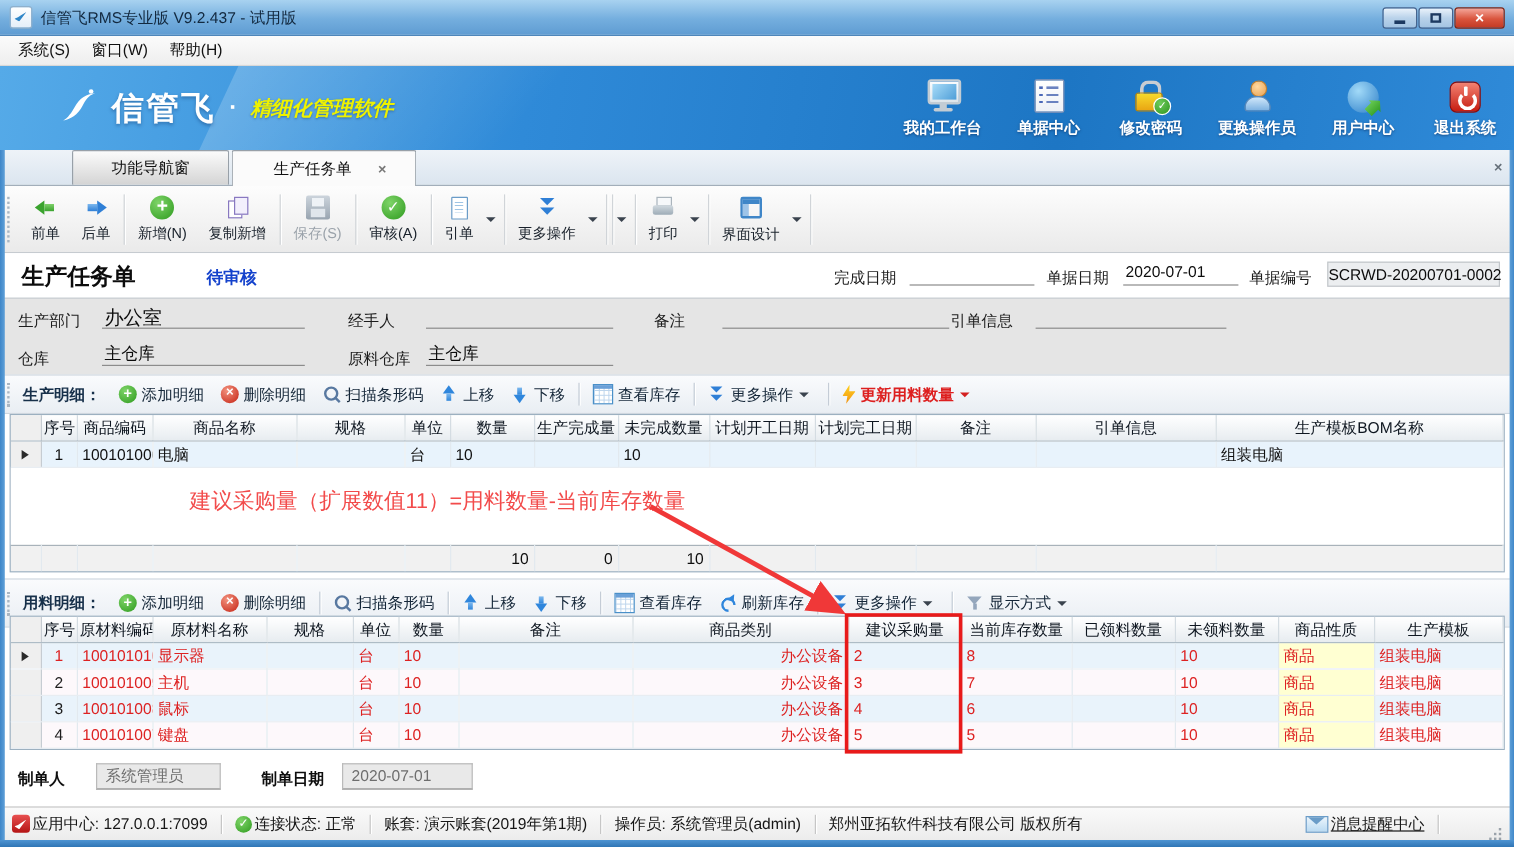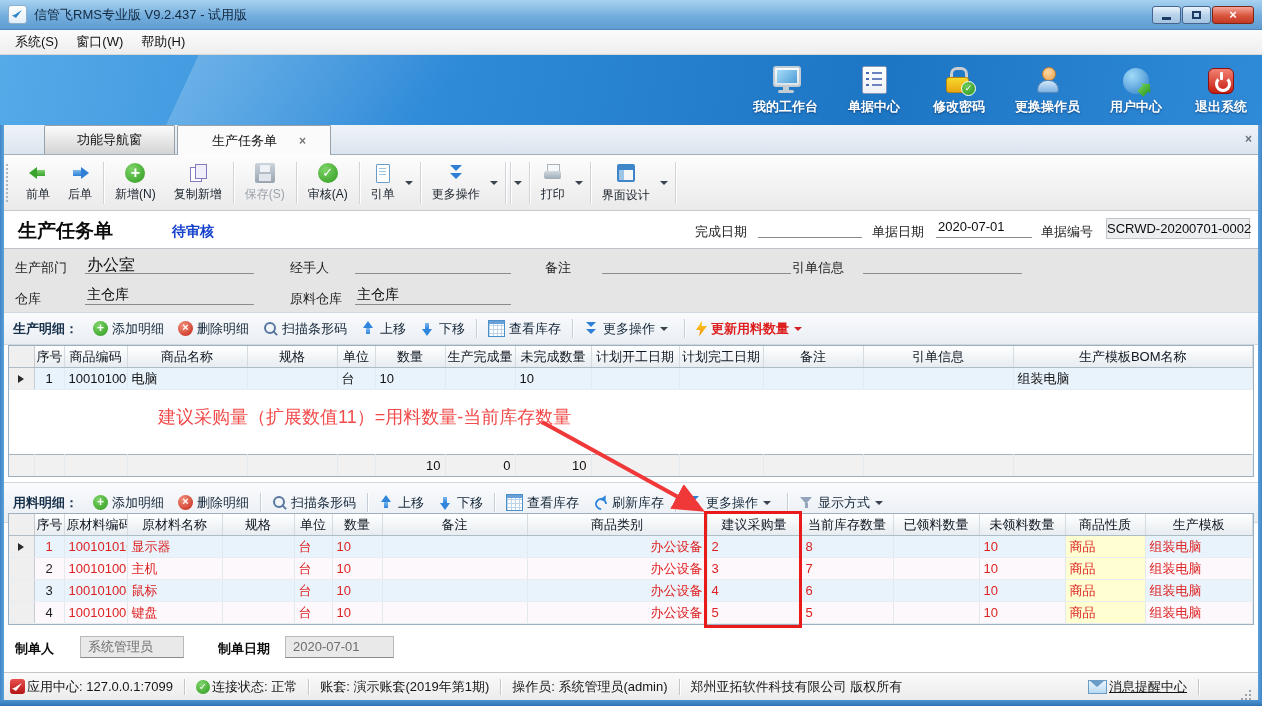--- a/index.html
+++ b/index.html
@@ -58,21 +58,21 @@
   .b-person::after{content:"";position:absolute;left:2px;top:13px;width:22px;height:13px;background:linear-gradient(#d2e8fa,#7db2e2);border:1px solid #5a88b8;border-radius:10px 10px 3px 3px;box-sizing:border-box}
   .b-globe{width:26px;height:26px;position:relative}
   .b-globe::before{content:"";position:absolute;inset:0;background:radial-gradient(circle at 35% 30%,#a2daf8,#2e7fc8);border-radius:50%}
   .b-globe::after{content:"";position:absolute;right:-3px;bottom:-2px;width:14px;height:14px;background:linear-gradient(#6fd05a,#2f9a20);
                   clip-path:polygon(0 80%,55% 80%,55% 100%,100% 50%,55% 0,55% 20%,0 20%);transform:rotate(-45deg)}
   .b-power{width:26px;height:26px;background:linear-gradient(#f28272,#c61c10);border-radius:6px;border:1px solid #8a0f0f;position:relative;box-sizing:border-box}
   .b-power::before{content:"";position:absolute;left:6px;top:7px;width:10px;height:10px;border:3px solid #fff;border-radius:50%;border-top-color:transparent}
   .b-power::after{content:"";position:absolute;left:11px;top:3px;width:3px;height:8px;background:#fff;border-radius:1px}
 
   
-  .tabstrip{top:125px;height:30px;background:linear-gradient(#eef3f8,#dbe5ef);border-bottom:1px solid #a2aeba;box-sizing:border-box;display:flex;align-items:flex-end;padding-left:44px}
+  .tabstrip{top:125px;height:30px;background:linear-gradient(#eef3f8,#dbe5ef);border-bottom:1px solid #a2aeba;box-sizing:border-box;display:flex;align-items:flex-end;padding-left:60px}
   .tab{height:28px;line-height:28px;padding:0 32px;border:1px solid #98a0a8;border-bottom:none;border-radius:2px 2px 0 0;
        background:linear-gradient(#fbfbfb,#d4d4d4);color:#111;margin-right:2px;white-space:nowrap}
   .tab.active{background:#fbfbfb;position:relative;z-index:2;margin-bottom:-1px;height:29px;padding:0 24px 0 34px;display:flex;align-items:center}
   .tab-close{margin-left:22px;color:#777;font-size:12px;line-height:12px}
   .tab-close::after{content:"×";font-weight:bold}
   .strip-close{position:absolute;right:10px;top:7px;color:#66707a;font-size:12px}
   .strip-close::after{content:"×";font-weight:bold}
 
   
   .toolbar{top:155px;height:56px;background:linear-gradient(#fdfdfd,#eaeaea);border-bottom:1px solid #c6cbd0;box-sizing:border-box;
@@ -124,21 +124,21 @@
   .doc-status{position:absolute;left:172px;top:12px;font-size:14px;font-weight:bold;color:#1442cc}
   .flabel{position:absolute;font-size:13px;color:#1c1c1c;white-space:nowrap}
   .u-input{position:absolute;border-bottom:1px solid #8c8c8c;height:18px;font-size:13px;color:#0c0c0c;white-space:nowrap;padding:0 2px}
   .boxval{position:absolute;height:19px;line-height:19px;background:#eceef0;border:1px solid #c2c6ca;font-size:13px;color:#0c0c0c;text-align:center;white-space:nowrap}
 
   
   .fields{top:249px;height:63px;background:#e5e5e5}
 
   
   .strip{display:flex;align-items:center;background:linear-gradient(#fafbfd,#e9eef3);border-top:1px solid #cfd7df;border-bottom:1px solid #cfd7df;
-         box-sizing:border-box;font-size:13px}
+         box-sizing:border-box;padding-left:6px;font-size:13px}
   .strip1{top:312px;height:33px}
   .strip2{top:482px;height:41px}
   .strip-label{font-weight:bold;color:#17304a;margin-right:8px;white-space:nowrap}
   .sbtn{display:flex;align-items:center;gap:4px;padding:0 7px;color:#142638;white-space:nowrap}
   .sbtn.red{color:#dd1f1f;font-weight:bold}
   .ssep2{width:1px;height:19px;background:#c4ccd6;box-shadow:1px 0 0 #fff;margin:0 4px;flex:none}
   .grip-s{width:4px;height:20px;border-left:2px dotted #aab6c2;margin-right:7px;flex:none}
 
   
   .si{width:15px;height:15px;position:relative;flex:none}
@@ -236,20 +236,29 @@
   </div>
 </div>
 
 <div class="band menubar">
   <span class="menu-item">系统(S)</span>
   <span class="menu-item">窗口(W)</span>
   <span class="menu-item">帮助(H)</span>
 </div>
 
 <div class="band banner">
+  <div class="banner-logo">
+    <svg width="38" height="38" viewBox="0 0 40 40">
+      <path d="M7 31 C13 30 20 26 24 18 C26.5 13 29 9 35 7 C27 7.5 21 12 17.5 18.5 C14.5 24 11 29 7 31 Z" fill="#ffffff"></path>
+      <circle cx="31.5" cy="5.5" r="2" fill="#ffffff"></circle>
+    </svg>
+    <span class="logo-name">信管飞</span>
+    <span class="logo-dot">·</span>
+    <span class="logo-slogan">精细化管理软件</span>
+  </div>
   <div class="banner-nav">
     <div class="bnav">
       <div class="bic">
           <div class="b-monitor">
             <div class="scr"></div>
             <div class="stand"></div>
             <div class="base"></div>
           </div>
         </div>
       <span class="bnav-label">我的工作台</span>

